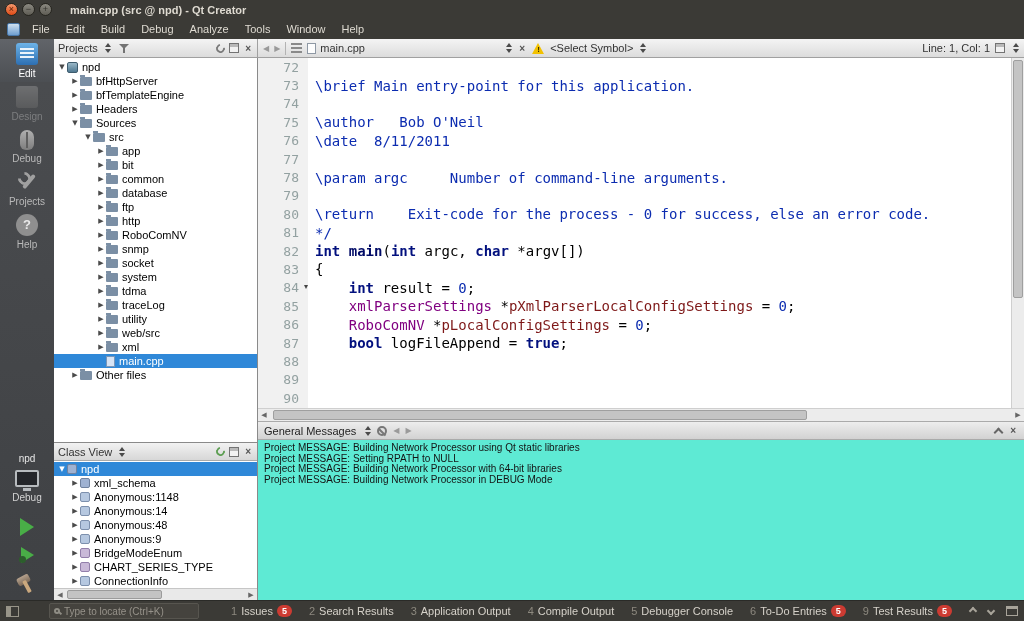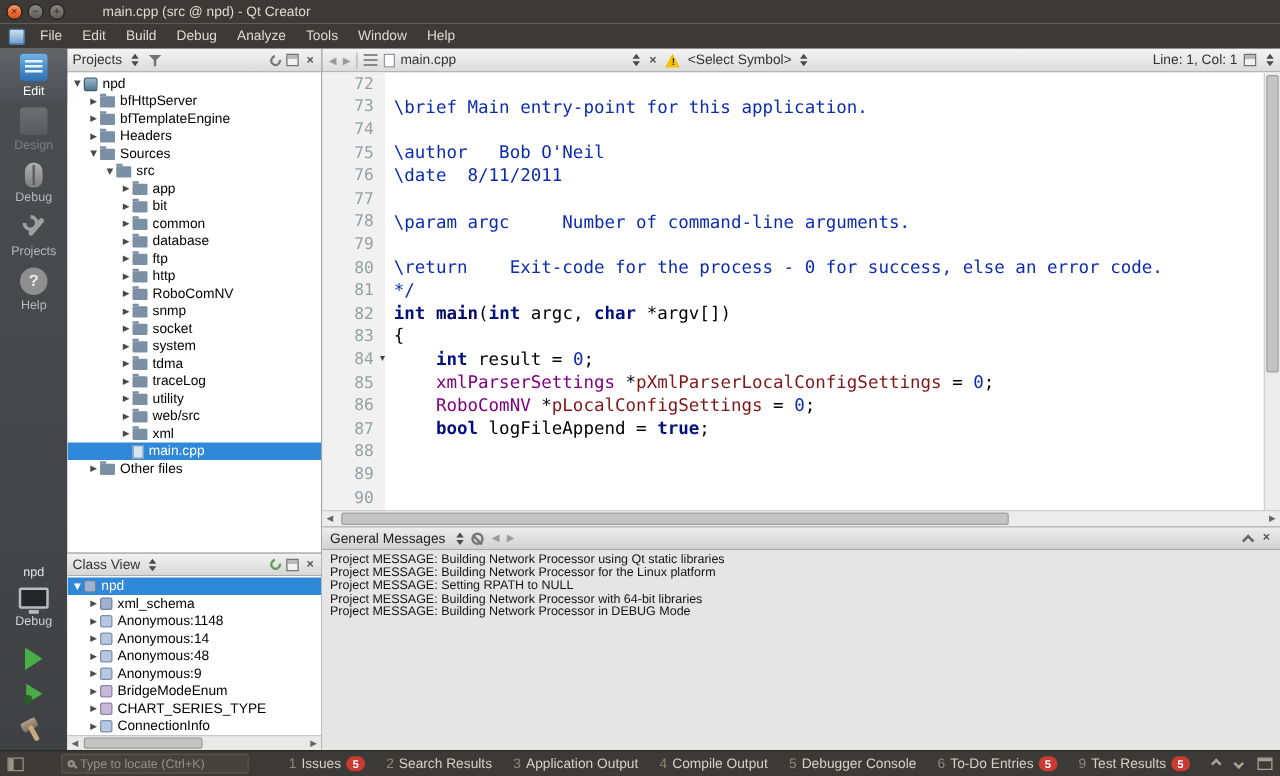--- a/index.html
+++ b/index.html
@@ -5,21 +5,21 @@
   *{margin:0;padding:0;box-sizing:border-box;cursor:default}
   html,body{width:1024px;height:621px;overflow:hidden}
   body{font-family:"Liberation Sans",sans-serif;font-size:11px;background:#fff;color:#000}
   .app{width:1024px;height:621px;display:flex;flex-direction:column}
 
   
   .titlebar{height:19px;background:#3b3a36;display:flex;align-items:center;padding:0 5px;gap:4px;flex:0 0 19px}
   .wbtn{width:13px;height:13px;border-radius:7px;border:1px solid #26251f;display:flex;align-items:center;justify-content:center;
         font-size:9px;line-height:9px;color:#35342e;background:linear-gradient(#8a8880,#5f5d55)}
   .wbtn.close{background:linear-gradient(#f4976c,#df4b16);color:#5a1d05}
-  .tb-title{color:#dfdbd2;font-weight:normal;margin-left:26px;white-space:nowrap}
+  .tb-title{color:#dfdbd2;font-weight:bold;margin-left:14px;white-space:nowrap}
 
   
   .menubar{height:20px;background:#3b3a36;display:flex;align-items:center;padding:0 3px;color:#dfdbd2;flex:0 0 20px}
   .app-icon{width:13px;height:13px;border-radius:2px;background:linear-gradient(#cfe0ef,#6f9fd0);border:1px solid #4a78a8;margin:0 4px}
   #menu-items{display:flex;align-items:center}
   .menu-item{padding:3px 8px}
 
   
   .main{flex:1;display:flex;min-height:0}
   .sidebar{width:54px;min-width:54px;background:linear-gradient(#4b4d50,#3f4144);display:flex;flex-direction:column}
@@ -124,21 +124,21 @@
   .vthumb{position:absolute;left:1px;right:1px;top:2px;height:238px;background:#c4c4c4;border:1px solid #9f9f9f;border-radius:2px}
   .hscroll{flex:0 0 13px;background:#ececec;border-top:1px solid #cfcfcf;display:flex;align-items:center}
   .htrack{flex:1;position:relative;height:100%}
   .hthumb{position:absolute;left:3px;top:1px;width:72%;height:10px;background:#c4c4c4;border:1px solid #9f9f9f;border-radius:2px}
 
   
   .gm-header{flex:0 0 19px;background:linear-gradient(#ededed,#d2d2d2);border-top:1px solid #aaa;border-bottom:1px solid #aaa;display:flex;align-items:center;gap:6px;padding:0 6px;color:#222}
   .icon-clear{width:10px;height:10px;border:2px solid #777;border-radius:50%;position:relative}
   .icon-clear::after{content:'';position:absolute;left:-2px;top:3px;width:10px;height:2px;background:#777;transform:rotate(45deg)}
   .icon-chevup{width:7px;height:7px;border-left:2px solid #666;border-top:2px solid #666;transform:rotate(45deg);margin-top:3px}
-  .gm-content{flex:1;background:#e5e5e5;overflow:hidden;padding:3px 0 0 6px}
+  .gm-content{flex:1;background:#5eead4;overflow:hidden;padding:3px 0 0 6px}
   .gm-line{font-size:10px;line-height:10.6px;color:#141414;white-space:nowrap}
 
   
   .statusbar{height:21px;flex:0 0 21px;background:#3b3a36;border-top:1px solid #2a2a27;display:flex;align-items:center;padding:0 6px;color:#d4d0c8}
   .sb-toggle{width:13px;height:11px;border:1px solid #989488;position:relative}
   .sb-toggle::before{content:'';position:absolute;left:0;top:0;bottom:0;width:4px;background:#989488}
   .locator{margin-left:30px;width:150px;height:16px;border:1px solid #57554f;border-radius:2px;background:#45433e;display:flex;align-items:center;gap:4px;padding:0 4px}
   .icon-search{width:6px;height:6px;border:2px solid #8f8d85;border-radius:50%;position:relative;flex:0 0 auto}
   .icon-search::after{content:'';position:absolute;width:4px;height:2px;background:#8f8d85;transform:rotate(45deg);right:-4px;bottom:-2px}
   .locator input{background:transparent;border:none;outline:none;color:#b7b3a9;font-size:10px;width:120px;font-family:Liberation Sans, sans-serif}
@@ -565,21 +565,20 @@
               </span>
             <span class="icon-clear"></span>
             <span class="nav-arrow">◀</span>
             <span class="nav-arrow">▶</span>
             <span class="spacer"></span>
             <span class="icon-chevup"></span>
             <span class="hx">×</span>
           </div>
           <div class="gm-content" id="gm-lines">
               <div class="gm-line">Project MESSAGE: Building Network Processor using Qt static libraries</div>
-              <div class="gm-line">Project MESSAGE: Building Network Processor for the Linux platform</div>
               <div class="gm-line">Project MESSAGE: Setting RPATH to NULL</div>
               <div class="gm-line">Project MESSAGE: Building Network Processor with 64-bit libraries</div>
               <div class="gm-line">Project MESSAGE: Building Network Processor in DEBUG Mode</div>
             </div>
         </div>
 
       </div>
     </div>
   </div>
 

